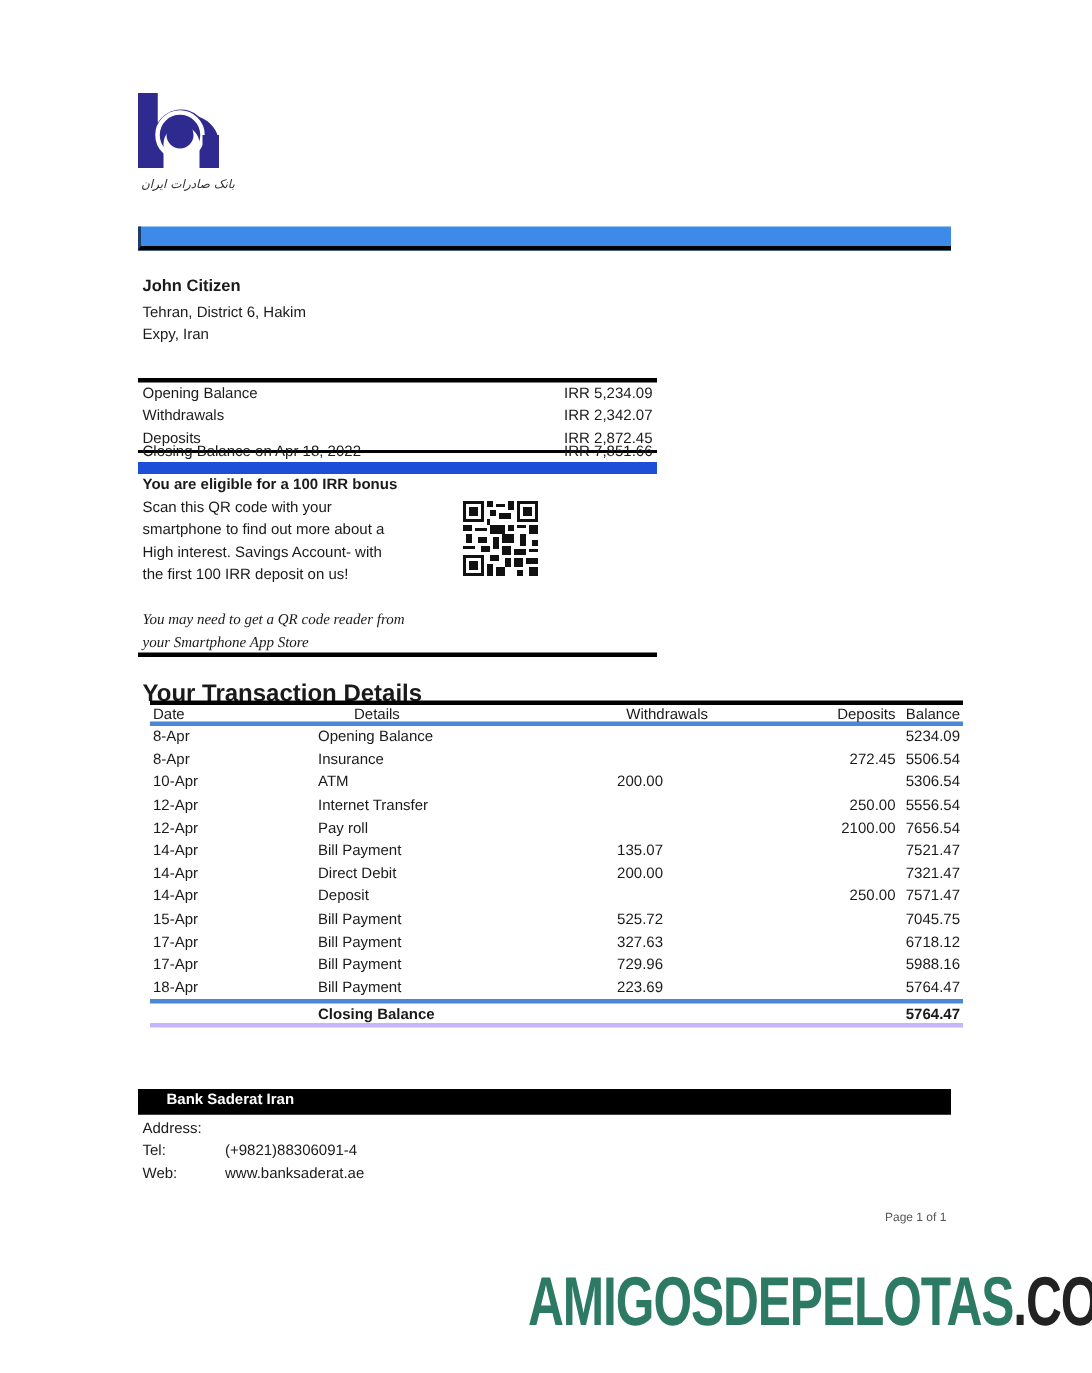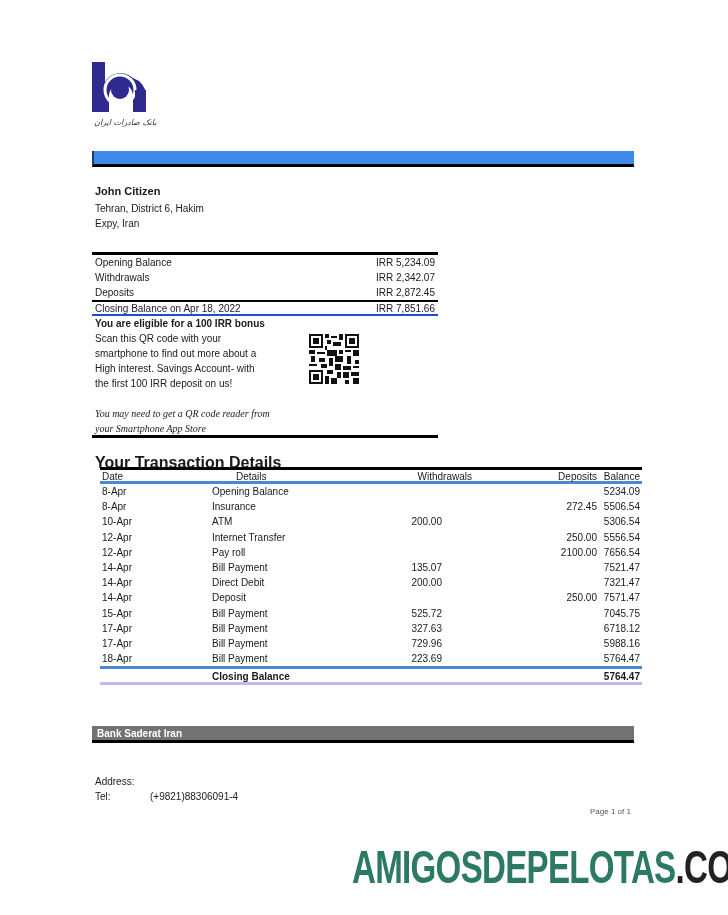--- a/index.html
+++ b/index.html
@@ -11,21 +11,21 @@
     .logo-script { position: absolute; left: 2px; top: 58px; font-family: "DejaVu Serif", serif; font-size: 8px; color: #333; direction: rtl; white-space: nowrap; font-style: italic; }
 
     .top-bar { position: absolute; left: 92px; top: 151px; width: 542px; height: 16px; background: #3d8ae8; border-bottom: 3px solid #000; border-left: 2px solid #1d3c6a; }
 
     .customer { position: absolute; left: 95px; top: 185px; }
     .customer .name { font-weight: bold; font-size: 11px; margin-bottom: 4px; }
     .customer .addr { font-size: 10px; line-height: 15px; }
 
     .summary { position: absolute; left: 92px; top: 252px; width: 346px; border-top: 3px solid #000; }
     .summary .row { display: flex; justify-content: space-between; height: 15px; line-height: 15px; padding: 0 3px; font-size: 10px; }
-    .summary .row.closing { border-top: 2px solid #000; border-bottom: 2px solid #1d4ed8; height: 16px; line-height: 13px; }
+    .summary .row.closing { border-top: 2px solid #000; border-bottom: 8px solid #1d4ed8; height: 16px; line-height: 13px; align-items: flex-end; }
 
     .bonus { position: absolute; left: 95px; top: 316px; width: 340px; }
     .bonus .title { font-weight: bold; font-size: 10px; line-height: 15px; }
     .bonus .text { font-size: 10px; line-height: 15px; width: 175px; }
     .bonus .italic { font-style: italic; font-size: 10px; line-height: 15px; margin-top: 15px; font-family: Liberation Serif, serif; }
     .bonus-rule { position: absolute; left: 92px; top: 435px; width: 346px; height: 3px; background: #000; }
 
     .qr { position: absolute; left: 306px; top: 334px; width: 55px; height: 50px; }
 
     .tx-title { position: absolute; left: 95px; top: 454px; font-weight: bold; font-size: 16px; }
@@ -36,22 +36,22 @@
     .tx .c-det { width: 160px; }
     .tx .c-wd { width: 70px; text-align: right; }
     .tx .c-dep { width: 155px; text-align: right; }
     .tx .c-bal { width: 43px; text-align: right; }
     .tx .hdr .c-det { text-align: left; padding-left: 24px; }
     .tx .hdr .c-wd { width: 100px; text-align: right; }
     .tx .hdr .c-dep { width: 125px; }
     .tx .rows-end { border-bottom: 3px solid #4a88d4; }
     .tx .closing { font-weight: bold; border-bottom: 3px solid #c4b5fd; height: 16px; }
 
-    .footer-bar { position: absolute; left: 92px; top: 726px; width: 542px; height: 17px; background: #737373; border-bottom: 3px solid #000; color: #fff; font-weight: bold; font-size: 10px; line-height: 15px; padding-left: 5px; }
-    .footer-info { position: absolute; left: 95px; top: 745px; font-size: 10px; margin-top: 29px; }
+    .footer-bar { position: absolute; left: 92px; top: 726px; width: 542px; height: 17px; background: #000000; border-bottom: 3px solid #000; color: #fff; font-weight: bold; font-size: 10px; line-height: 15px; padding-left: 19px; }
+    .footer-info { position: absolute; left: 95px; top: 745px; font-size: 10px; }
     .footer-info .row { display: flex; line-height: 15px; }
     .footer-info .lbl { width: 55px; }
 
     .page-num { position: absolute; left: 590px; top: 807px; font-size: 8px; color: #555; }
 
     .watermark { position: absolute; left: 352px; top: 842px; font-family: "Liberation Sans Narrow", "Liberation Sans", sans-serif; font-weight: bold; font-size: 46px; letter-spacing: -1px; transform: scaleX(0.72); transform-origin: left top; white-space: nowrap; line-height: 50px; }
     .watermark .green { color: #2c7a63; }
     .watermark .dark { color: #222; }
   </style>
 </head>
@@ -255,19 +255,23 @@
 
 <div class="footer-bar">Bank Saderat Iran</div>
 <div class="footer-info">
   <div class="row">
     <span class="lbl">Address:</span>
   </div>
   <div class="row">
     <span class="lbl">Tel:</span>
     <span>(+9821)88306091-4</span>
   </div>
+  <div class="row">
+    <span class="lbl">Web:</span>
+    <span>www.banksaderat.ae</span>
+  </div>
 </div>
 
 <div class="page-num">Page 1 of 1</div>
 
 <div class="watermark">
   <span class="green">AMIGOSDEPELOTAS</span><span class="dark">.COM</span>
 </div>
 
 </body></html>

